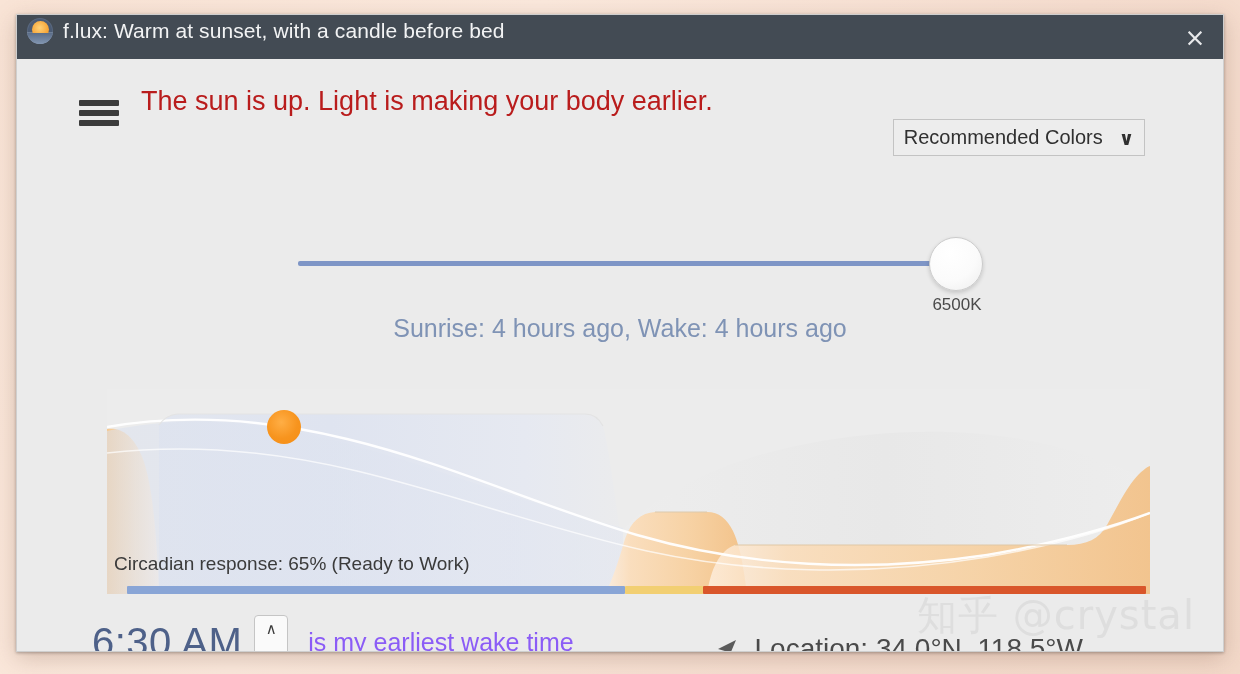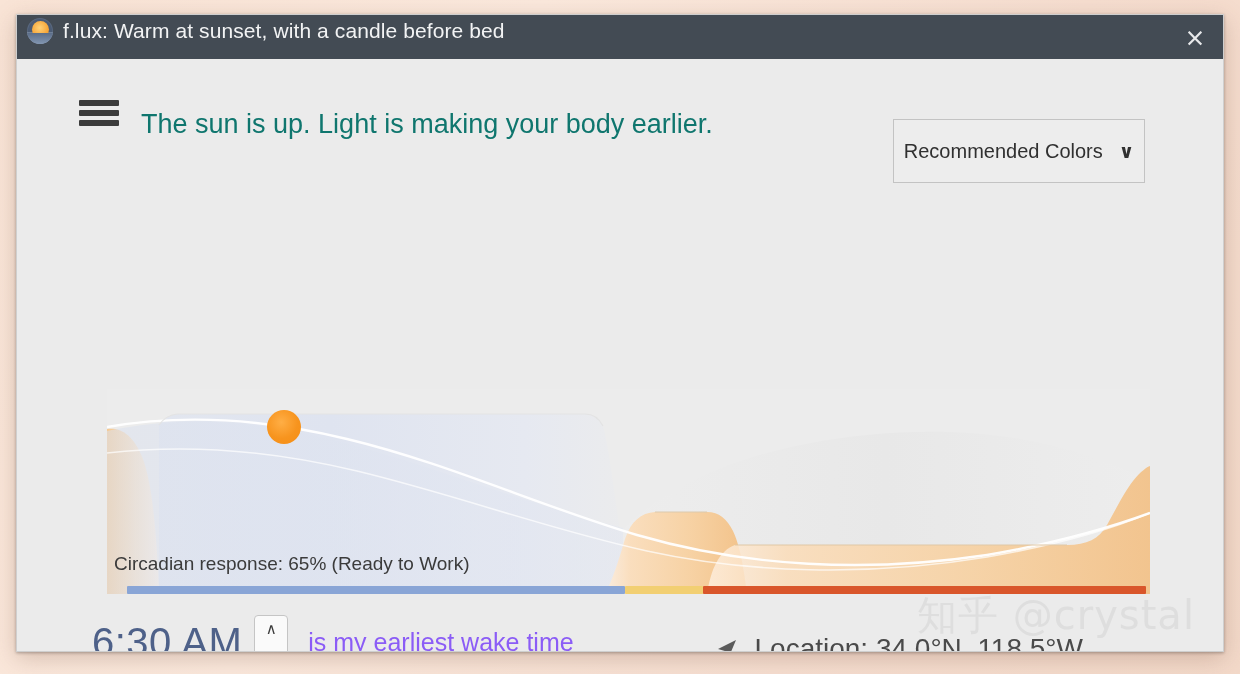--- a/index.html
+++ b/index.html
@@ -128,31 +128,31 @@
   }
   .hamburger span {
     display: block;
     height: 6px;
     background: #3b3b3b;
     border-radius: 1px;
   }
   .headline {
     position: absolute;
     left: 124px;
-    top: 24px;
+    top: 1px;
     font-size: 27px;
-    color: #0f766e;
+    color: #b91c1c;
     white-space: nowrap;
   }
   .dropdown {
     position: absolute;
     right: 78px;
     top: 60px;
     width: 252px;
-    height: 64px;
+    height: 37px;
     background: #ededed;
     border: 1px solid #c3c3c3;
     box-sizing: border-box;
     display: flex;
     align-items: center;
     justify-content: center;
     gap: 16px;
     cursor: pointer;
   }
   .dropdown .dd-label {
@@ -360,21 +360,27 @@
         <span></span>
       </div>
       <div class="headline">The sun is up. Light is making your body earlier.</div>
     </div>
 
     <div class="dropdown">
       <span class="dd-label">Recommended Colors</span>
       <span class="dd-caret">∨</span>
     </div>
 
-
+    <div class="slider-wrap">
+      <div class="slider-track"></div>
+      <div class="slider-thumb"></div>
+      <div class="slider-value">6500K</div>
+    </div>
+
+    <div class="sunrise-line">Sunrise: 4 hours ago, Wake: 4 hours ago</div>
 
     <div class="chart">
       <svg width="1043" height="205" viewBox="0 0 1043 205" xmlns="http://www.w3.org/2000/svg">
         <defs>
           <linearGradient id="dayGrad" x1="0" y1="0" x2="1" y2="0">
             <stop offset="0%" stop-color="#e2e6ef"></stop>
             <stop offset="35%" stop-color="#dfe4f0"></stop>
             <stop offset="75%" stop-color="#e6e9f1"></stop>
             <stop offset="100%" stop-color="#ececec"></stop>
           </linearGradient>

